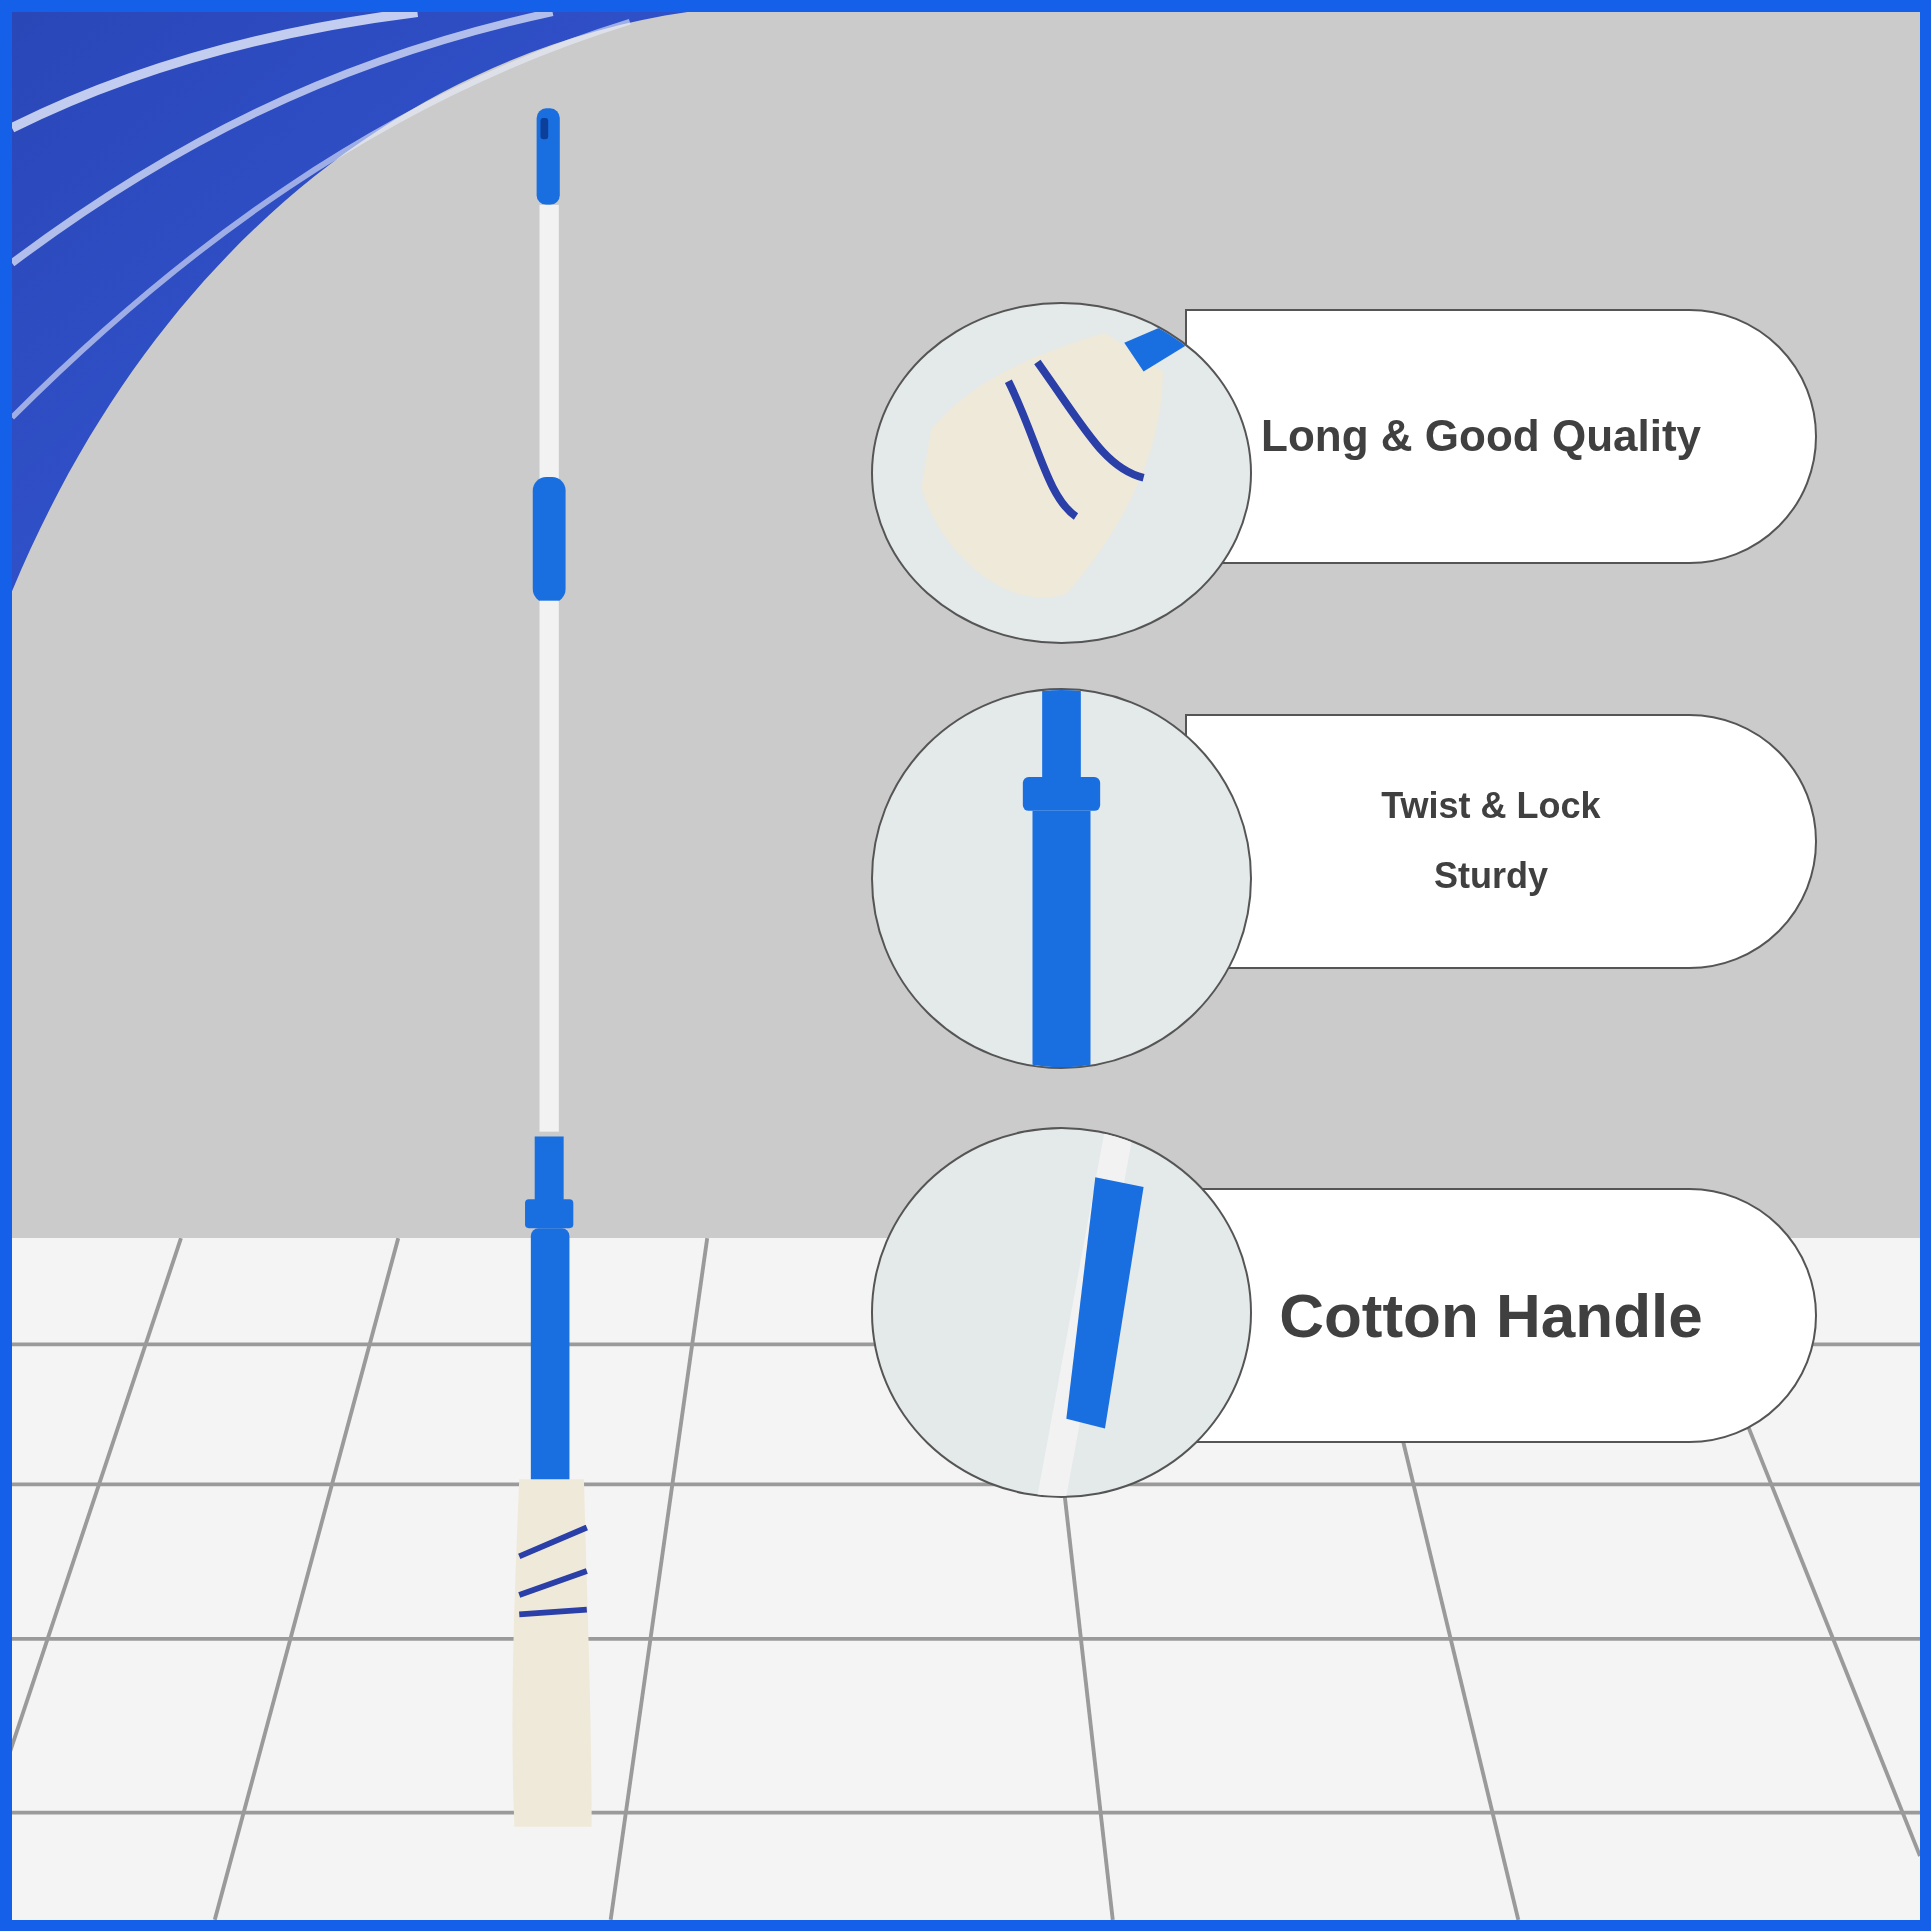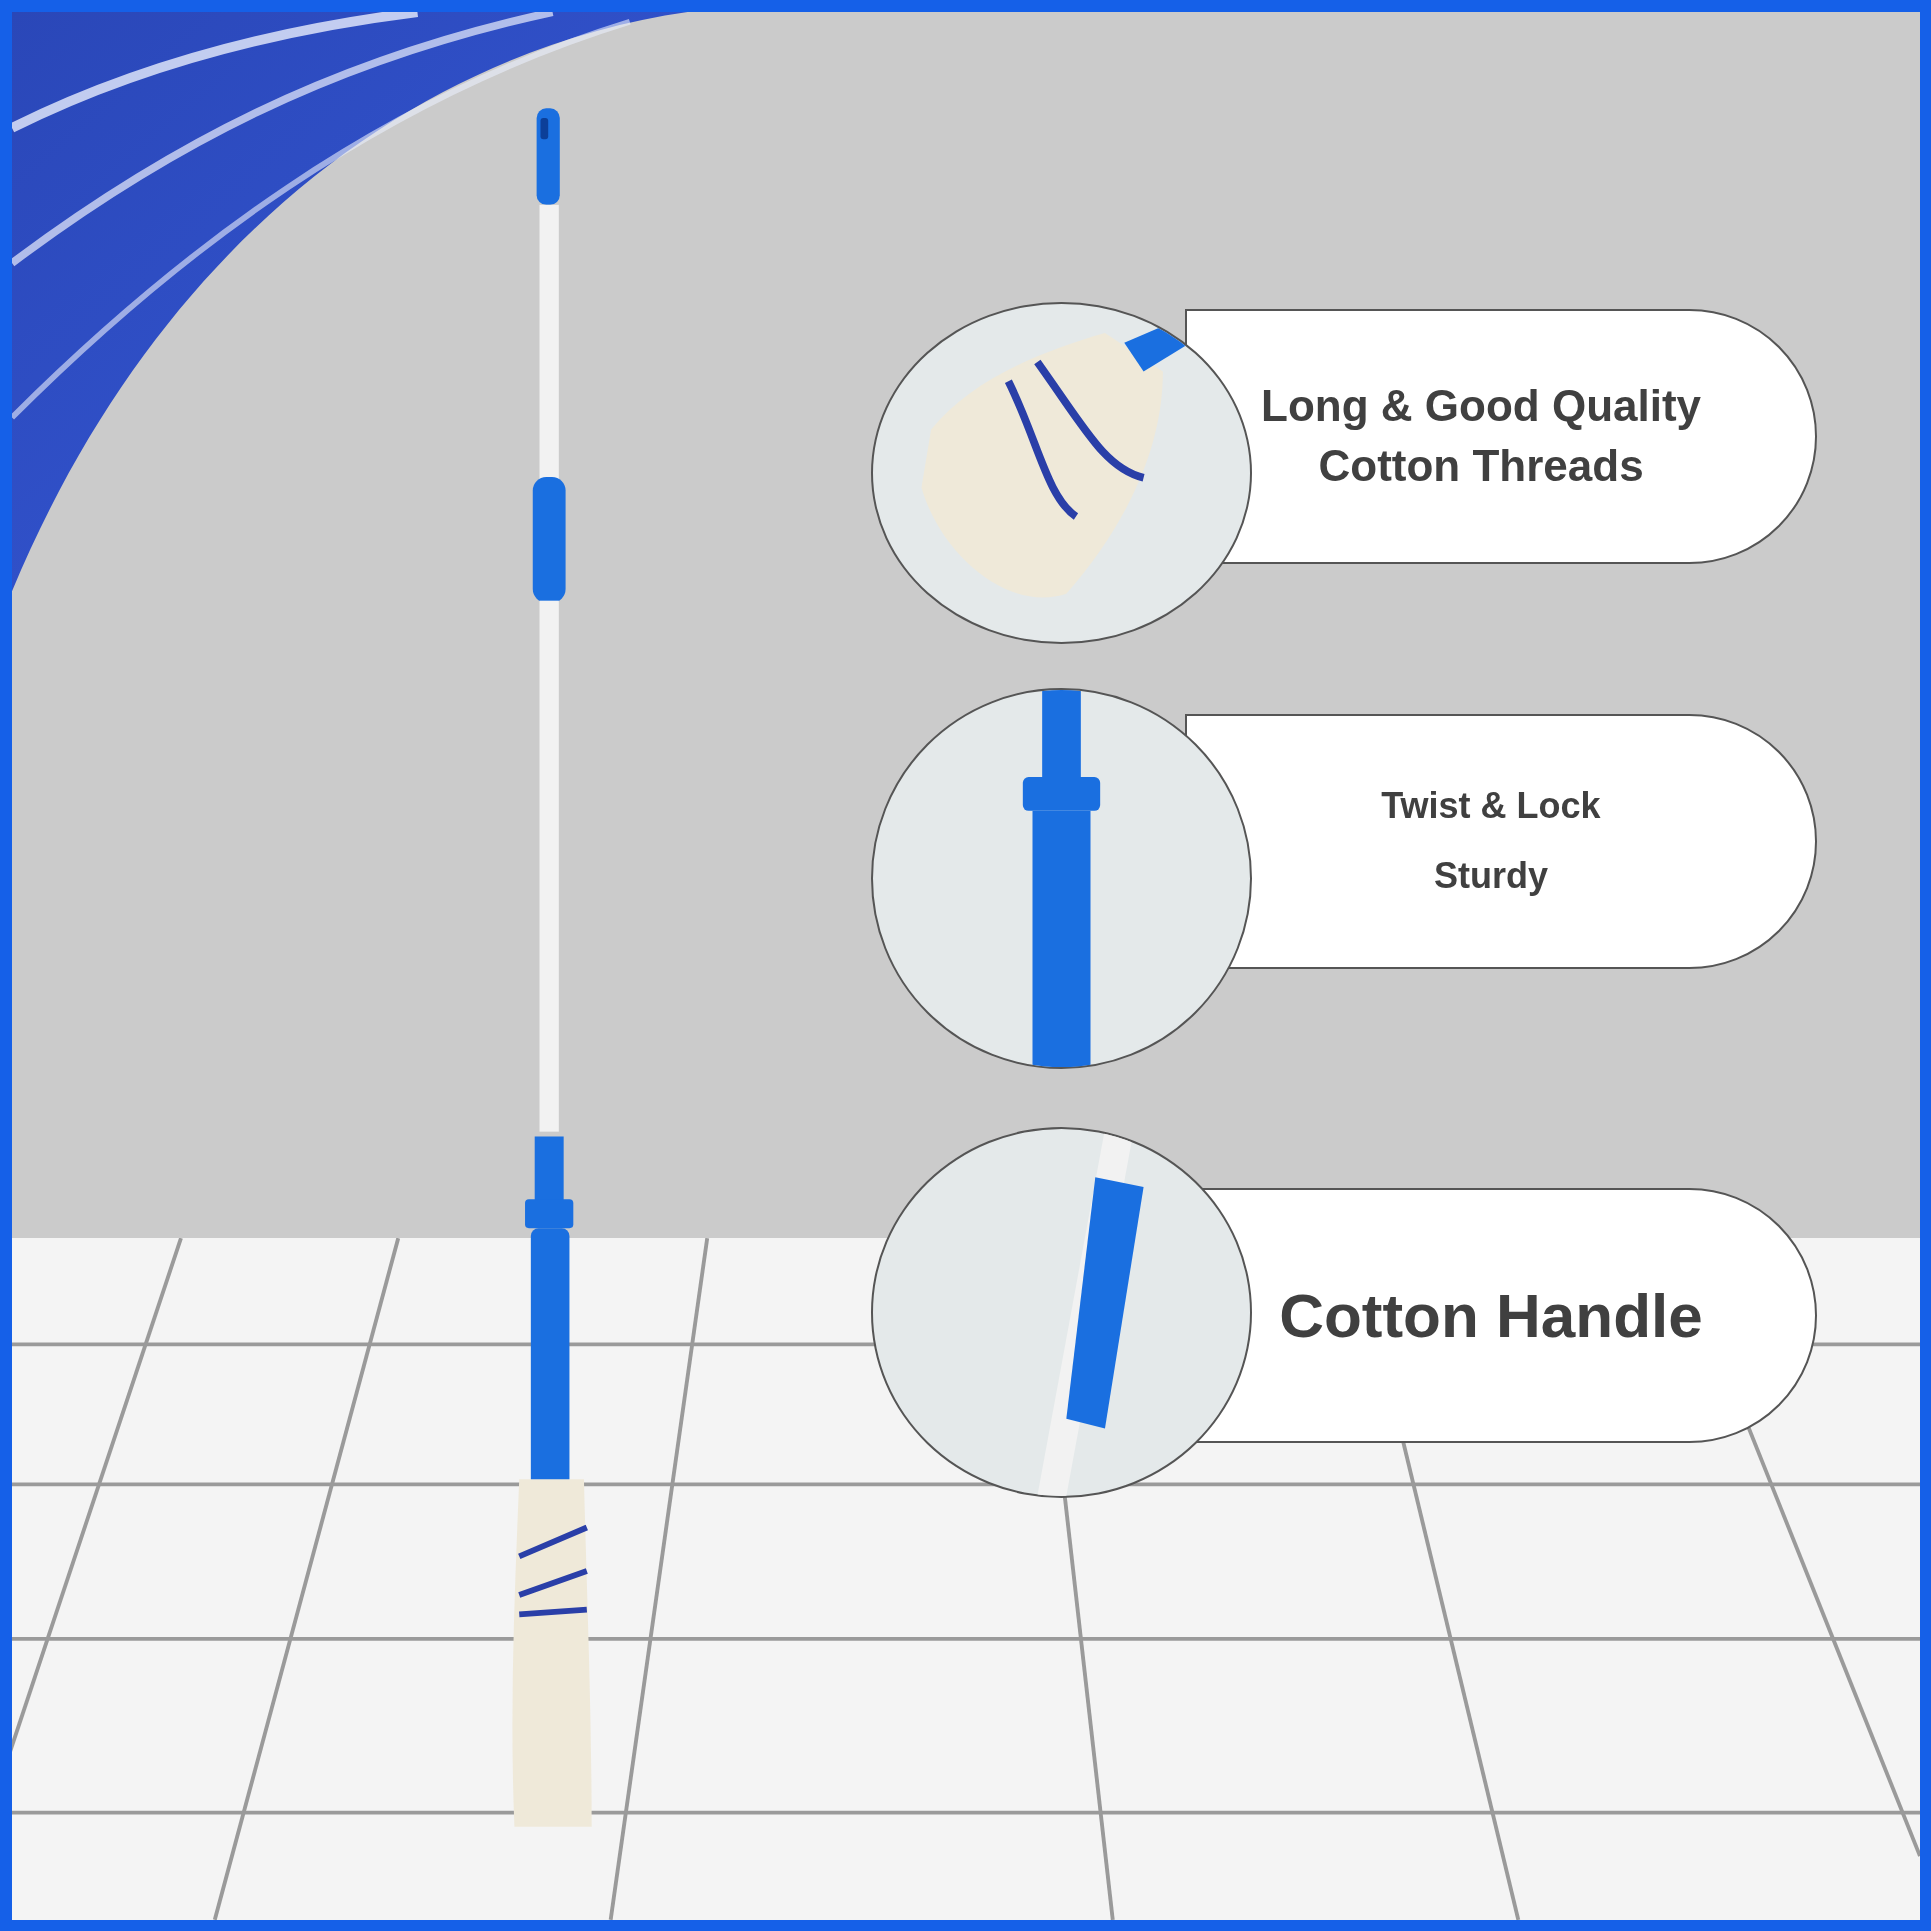--- a/index.html
+++ b/index.html
@@ -59,21 +59,20 @@
     <rect x="31" y="1150" width="50" height="30" rx="4" fill="#1a6fe0"></rect>
     <rect x="37" y="1180" width="40" height="270" rx="8" fill="#1a6fe0"></rect>
     <path d="M25,1440 C20,1560 15,1680 20,1800 L100,1800 C100,1680 95,1560 92,1440 Z" fill="#efe9d9"></path>
     <path d="M25,1520 L95,1490 M25,1560 L95,1535 M25,1580 L95,1575" stroke="#2a3fa8" stroke-width="6"></path>
   </svg>
 
   <div class="callout">
     <div class="pill" style="left:1173px;top:297px;width:628px;height:251px;font-size:44px;line-height:60px;">
       <div style="margin-left:-39px;">
         <span class="label-line">Long &amp; Good Quality</span>
-        <span class="label-line">Cotton Threads</span>
       </div>
     </div>
     <div class="circle" style="left:859px;top:290px;width:377px;height:338px;">
       <svg width="377" height="338" viewBox="0 0 390 350">
         <path d="M60,130 C100,80 170,50 240,30 L300,70 C300,140 270,220 200,300 C140,320 70,260 50,190 Z" fill="#efe9d9"></path>
         <path d="M260,40 L330,10 L345,30 L280,70 Z" fill="#1a6fe0"></path>
         <path d="M140,80 C170,140 180,200 210,220 M170,60 C220,130 240,170 280,180" stroke="#2a3fa8" stroke-width="8" fill="none"></path>
       </svg>
     </div>
   </div>

